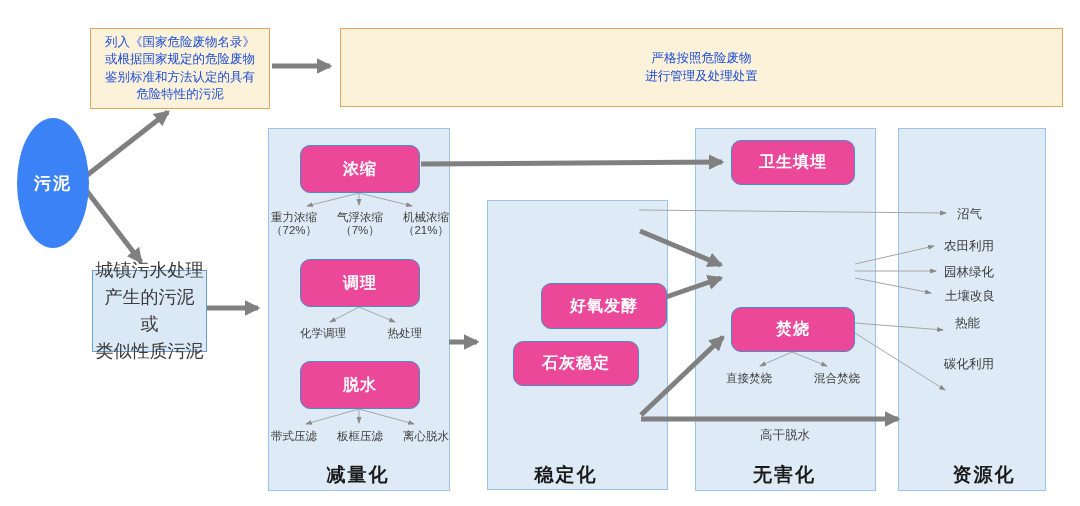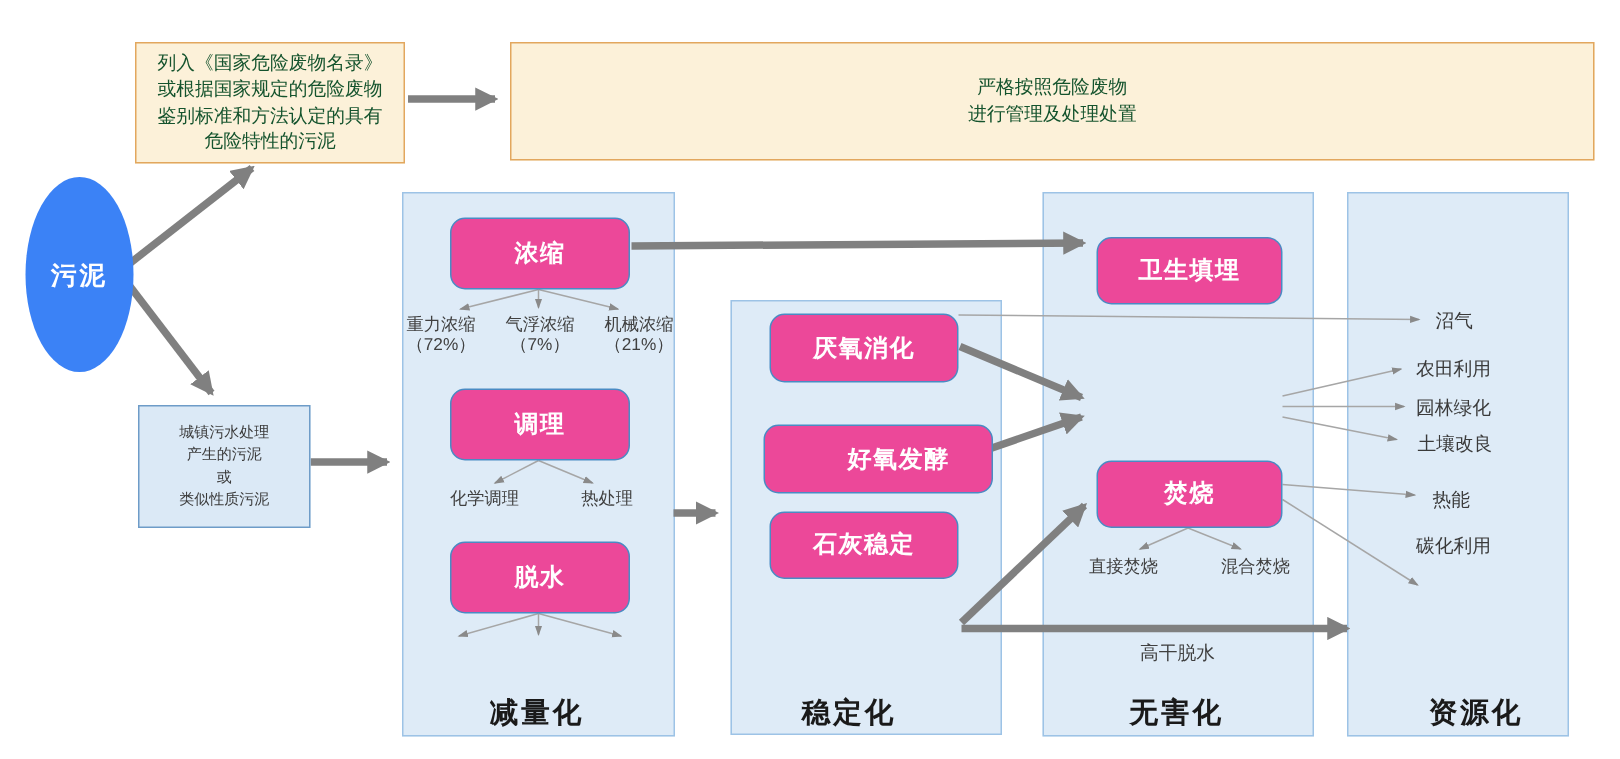--- a/index.html
+++ b/index.html
@@ -6,25 +6,25 @@
   #canvas{position:relative;width:1080px;height:506px;background:#fff;
           font-family:"Liberation Sans","DejaVu Sans",sans-serif;overflow:hidden;}
   .multiline{white-space:pre-line;}
   
   .panel{position:absolute;background:#DEEBF7;border:1px solid #9DC3E6;z-index:1;}
   
   .bbox{position:absolute;background:#ec4899;border:1px solid #4A8BC4;border-radius:10px;
         color:#fff;font-weight:bold;font-size:16px;display:flex;align-items:center;
         justify-content:center;z-index:10;letter-spacing:1px;}
   
-  .ybox{position:absolute;background:#FCF1D9;border:1.5px solid #E2A75E;color:#14532d;
+  .ybox{position:absolute;background:#FCF1D9;border:1.5px solid #E2A75E;color:#1d4ed8;
         font-size:12.5px;line-height:1.38;display:flex;align-items:center;justify-content:center;
         text-align:center;z-index:10;}
   .mbox{position:absolute;background:#DBE9F6;border:1px solid #6E9CC8;color:#3a3a3a;
-        font-size:10px;line-height:1.5;display:flex;align-items:center;justify-content:center;
+        font-size:18px;line-height:1.5;display:flex;align-items:center;justify-content:center;
         text-align:center;z-index:10;}
   .sub{position:absolute;color:#404040;font-size:11.5px;line-height:1.15;text-align:center;
        z-index:10;}
   .subrow{position:absolute;display:flex;justify-content:space-between;z-index:10;}
   .subrow span{color:#404040;font-size:11.5px;line-height:1.15;text-align:center;white-space:pre-line;}
   .stage-title{position:absolute;color:#1a1a1a;font-size:19px;font-weight:bold;text-align:center;
        z-index:10;letter-spacing:2px;}
   .res-item{position:absolute;color:#3a3a3a;font-size:12.5px;z-index:10;}
   .ellipse{position:absolute;left:17px;top:118px;width:72px;height:130px;border-radius:50%;
        background:#3b82f6;color:#fff;font-weight:bold;font-size:17px;display:flex;
@@ -109,38 +109,42 @@
 （7%）</span>
     <span>机械浓缩
 （21%）</span>
   </div>
   <div class="bbox" style="left:300px;top:259px;width:118px;height:46px;">调理</div>
   <div class="subrow" style="left:300px;top:327px;width:122px;">
     <span>化学调理</span>
     <span>热处理</span>
   </div>
   <div class="bbox" style="left:300px;top:361px;width:118px;height:46px;">脱水</div>
+  <div class="subrow" style="left:271px;top:430px;width:178px;">
+    <span>带式压滤</span>
+    <span>板框压滤</span>
+    <span>离心脱水</span>
+  </div>
   <div class="stage-title" style="left:268px;top:462px;width:180px;">减量化</div>
 
-  <div class="bbox" style="left:513px;top:209px;width:124px;height:44px;">厌氧消化</div>
-  <div class="bbox" style="left:509px;top:283px;width:124px;height:44px;padding-left:27px;">好氧发酵</div>
+  <div class="bbox" style="left:541px;top:283px;width:124px;height:44px;">好氧发酵</div>
   <div class="bbox" style="left:513px;top:341px;width:124px;height:43px;">石灰稳定</div>
   <div class="stage-title" style="left:487px;top:462px;width:158px;">稳定化</div>
 
-  <div class="bbox" style="left:731px;top:140px;width:122px;height:43px;margin-top:18px;">卫生填埋</div>
+  <div class="bbox" style="left:731px;top:140px;width:122px;height:43px;">卫生填埋</div>
   <div class="bbox" style="left:731px;top:307px;width:122px;height:43px;">焚烧</div>
   <div class="subrow" style="left:726px;top:372px;width:134px;">
     <span>直接焚烧</span>
     <span>混合焚烧</span>
   </div>
   <div class="stage-title" style="left:695px;top:462px;width:179px;">无害化</div>
 
   <div class="res-item" style="left:957px;top:206px;">沼气</div>
   <div class="res-item" style="left:944px;top:238px;">农田利用</div>
   <div class="res-item" style="left:944px;top:264px;">园林绿化</div>
   <div class="res-item" style="left:945px;top:288px;">土壤改良</div>
-  <div class="res-item" style="left:955px;top:325px;">热能</div>
+  <div class="res-item" style="left:955px;top:315px;">热能</div>
   <div class="res-item" style="left:944px;top:356px;">碳化利用</div>
   <div class="stage-title" style="left:898px;top:462px;width:172px;">资源化</div>
 
   <div class="sub" style="left:745px;top:428px;width:80px;font-size:12.5px;">高干脱水</div>
 
 </div>
 
 </body></html>

